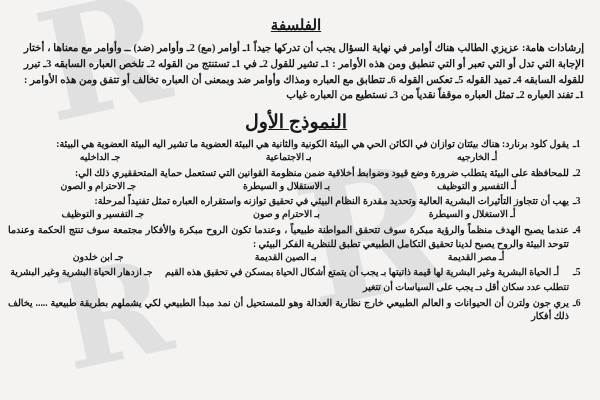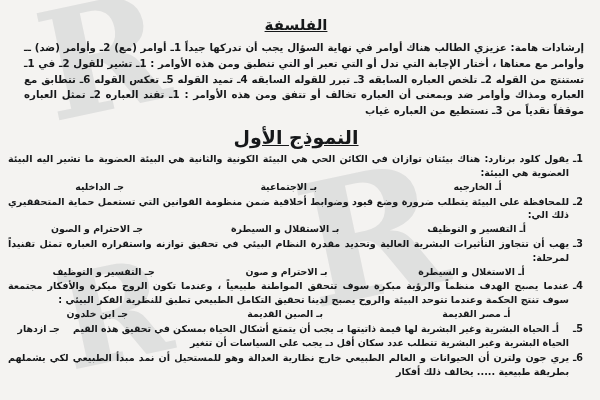--- a/index.html
+++ b/index.html
@@ -33,20 +33,21 @@
   }
   .wm-1 { top: -18px; left: 40px; transform: rotate(-12deg); }
   .wm-2 { top: 150px; left: 300px; transform: rotate(-12deg); font-size: 170px; }
   .wm-3 { top: 250px; left: 60px; transform: rotate(-12deg); font-size: 130px; }
 
   .content {
     position: relative;
     z-index: 2;
     padding: 14px 16px 0 8px;
     color: #16181a;
+    font-family: Liberation Serif, serif;
   }
   .title {
     text-align: center;
     font-weight: bold;
     font-size: 15px;
     margin: 2px 0 6px 0;
     text-decoration: underline;
     letter-spacing: 0.2px;
   }
   .title2 {

